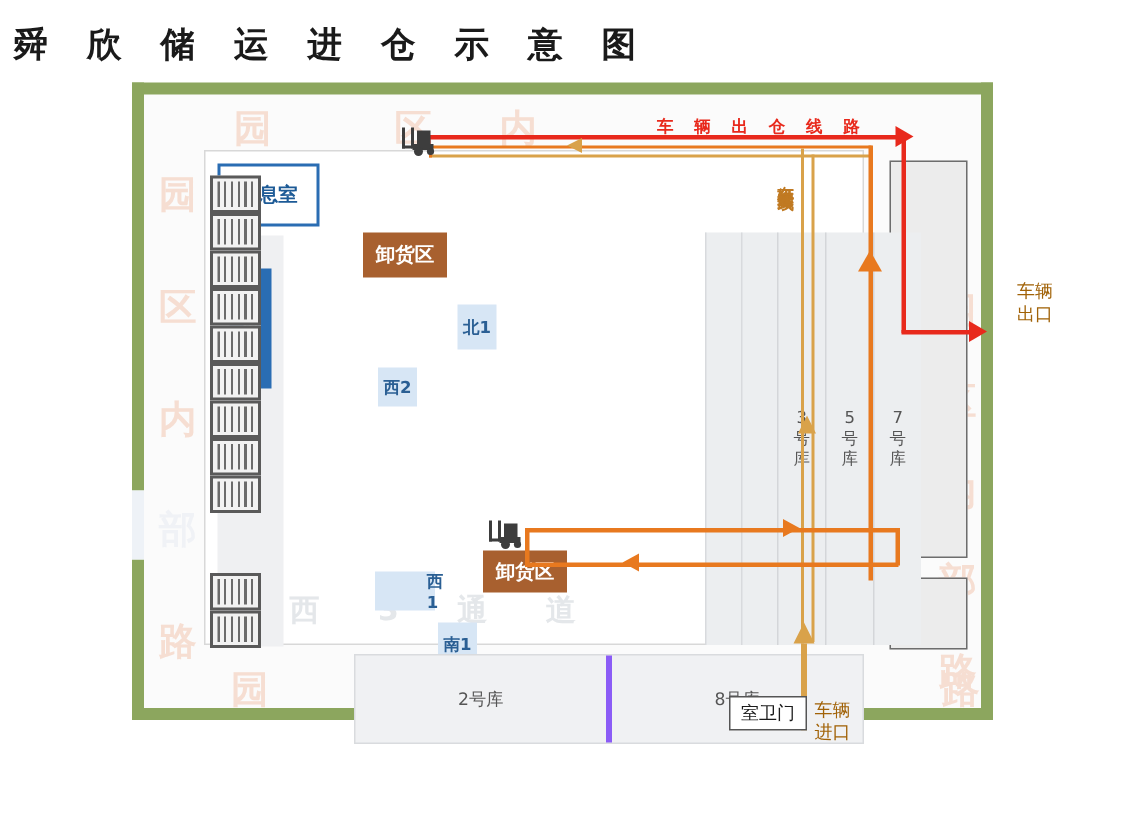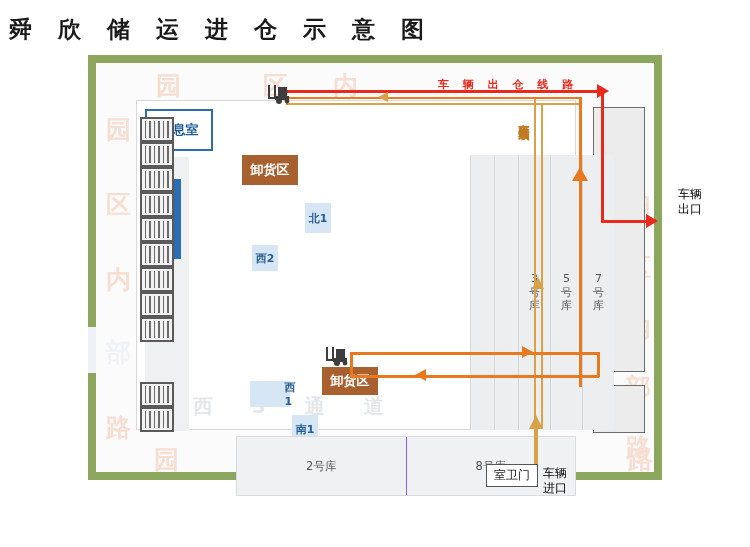--- a/index.html
+++ b/index.html
@@ -137,21 +137,21 @@
   #wh-even-row {
     position:absolute; left:48px; top:381px;
     width:440px; height:60px; z-index:4;
   }
   #wh-even-strip {
     position:absolute; left:100px; top:0; width:340px; height:60px;
     background:#f0f1f3; border:1px solid #d9dbde;
     display:flex;
   }
   .wh-even {
-    flex:1; border-right:1px solid #8b5cf6;
+    flex:1; border-right:4px solid #8b5cf6;
     display:flex; align-items:center; justify-content:center;
     color:#555; font-size:11.5px;
     font-family:"DejaVu Sans", sans-serif;
   }
   .wh-even:last-child { border-right:none; }
 
   
   .container-box {
     position:absolute; width:34px; height:25px;
     background:#f2f2f2; border:2px solid #5a5a5a;
@@ -194,21 +194,21 @@
   #lbl-in2 {
     color:#c07a22; font-size:11px; letter-spacing:1px;
     writing-mode:vertical-rl; line-height:1.9;
   }
 
   
   .forklift { position:absolute; z-index:12; }
 
   
   .out-label {
-    position:absolute; color:#000000; font-size:12px;
+    position:absolute; color:#a16207; font-size:12px;
     line-height:1.25; font-family:"DejaVu Sans", sans-serif;
     z-index:13;
   }
   #gate-box {
     position:absolute; z-index:13;
     background:#ffffff; border:1px solid #555;
     padding:2px 7px; font-size:12px; color:#1a1a1a;
     font-family:"DejaVu Sans", sans-serif;
   }
 </style>

